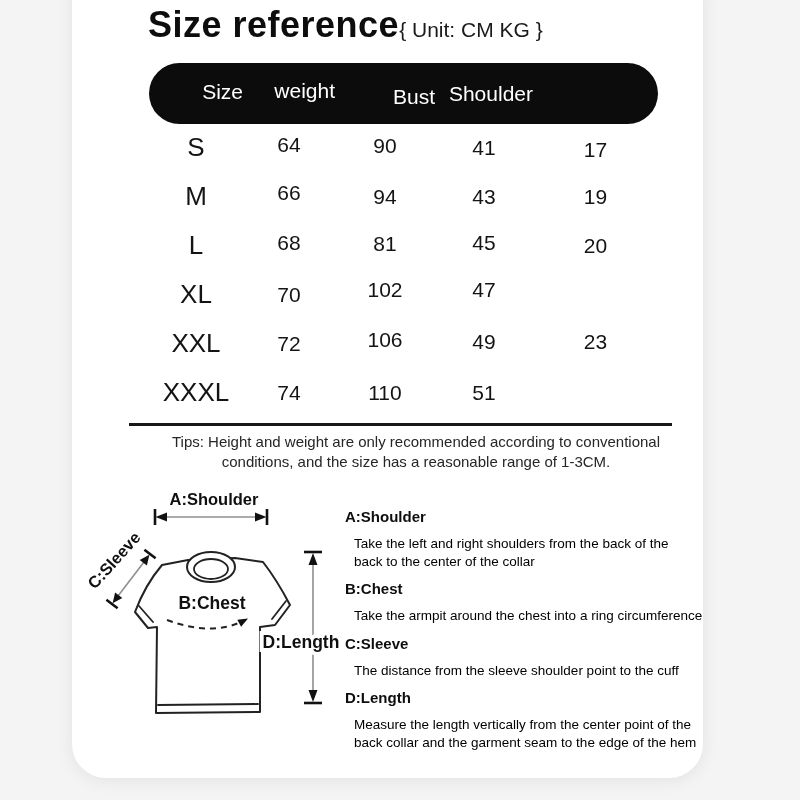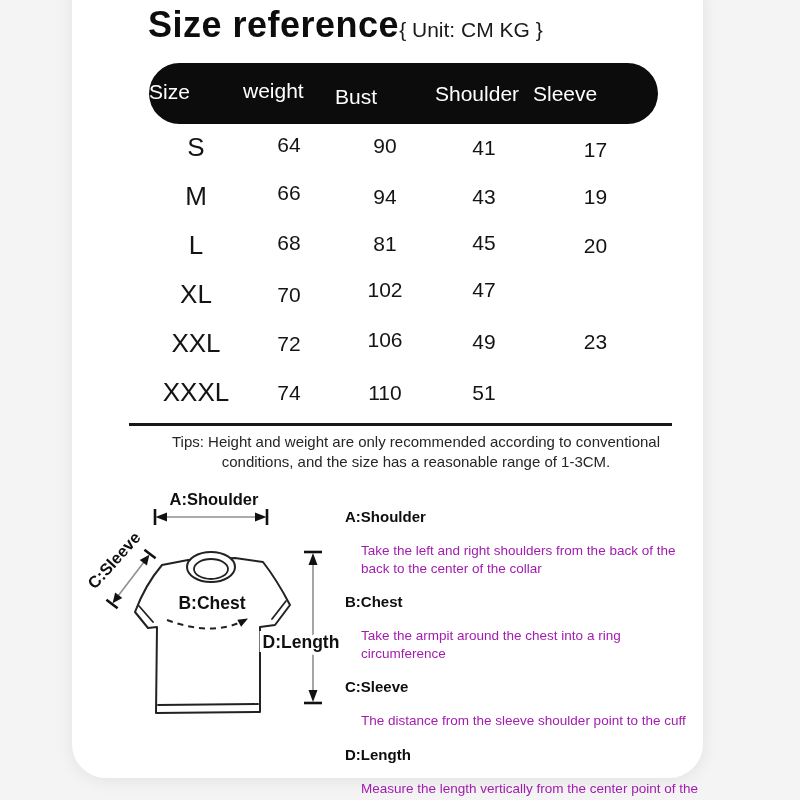--- a/index.html
+++ b/index.html
@@ -18,21 +18,21 @@
   .title-row{position:absolute;left:148px;top:4px;display:flex;align-items:baseline;}
   .title-main{font-size:36px;font-weight:bold;letter-spacing:0.5px;color:#0d0d0d;}
   .title-unit{font-size:21px;font-weight:400;color:#1a1a1a;}
   
   .pill{
     position:absolute;left:149px;top:63px;width:509px;height:61px;
     background:#0c0c0c;border-radius:31px;
     display:grid;grid-template-columns:94px 92px 100px 98px 125px;
     align-items:center;
   }
-  .pill .hcell{color:#fff;font-size:21px;text-align:left;}
+  .pill .hcell{color:#fff;font-size:21px;text-align:right;}
   .tbody{
     position:absolute;left:149px;top:123px;width:509px;
   }
   .trow{
     display:grid;grid-template-columns:94px 92px 100px 98px 125px;
     height:49px;align-items:center;
   }
   .tcell{text-align:center;font-size:21px;color:#141414;}
   .tcell.size{font-size:26px;}
   .up2{transform:translateY(-2px);} .up3{transform:translateY(-3px);}
@@ -48,41 +48,40 @@
   }
   
   .diagram{position:absolute;left:85px;top:483px;}
   .diagram text{font-family:"Liberation Sans","DejaVu Sans",sans-serif;}
   .dlabel{font-size:16.5px;font-weight:bold;fill:#101010;}
   .dlabel-big{font-size:17.5px;font-weight:bold;fill:#101010;}
   
   .legend{position:absolute;left:345px;top:508px;width:368px;}
   .legend-item{margin:0 0 10px 0;}
   .legend-term{font-size:15px;font-weight:bold;color:#0e0e0e;line-height:18px;margin:0 0 3px 0;}
-  .legend-desc{font-size:13.5px;color:#a21caf;line-height:17.5px;margin:16px;}
+  .legend-desc{font-size:13.5px;color:#000000;line-height:17.5px;margin:9px;}
   .legend-item.w-a .legend-desc{width:336px;}
   .legend-item.w-d .legend-desc{width:368px;}
 </style>
 </head>
 <body>
 
 <div class="stage">
   <div class="card"></div>
 
   <div class="title-row">
     <span class="title-main">Size reference</span>
     <span class="title-unit">{ Unit: CM KG }</span>
   </div>
 
   <div class="pill">
     <div class="hcell up2">Size</div>
     <div class="hcell up3">weight</div>
     <div class="hcell dn3">Bust</div>
     <div class="hcell">Shoulder</div>
-    <div class="hcell">Sleeve</div>
   </div>
 
   <div class="tbody">
     <div class="trow">
       <div class="tcell size">S</div>
       <div class="tcell up3">64</div>
       <div class="tcell up2">90</div>
       <div class="tcell">41</div>
       <div class="tcell dn2">17</div>
     </div>

